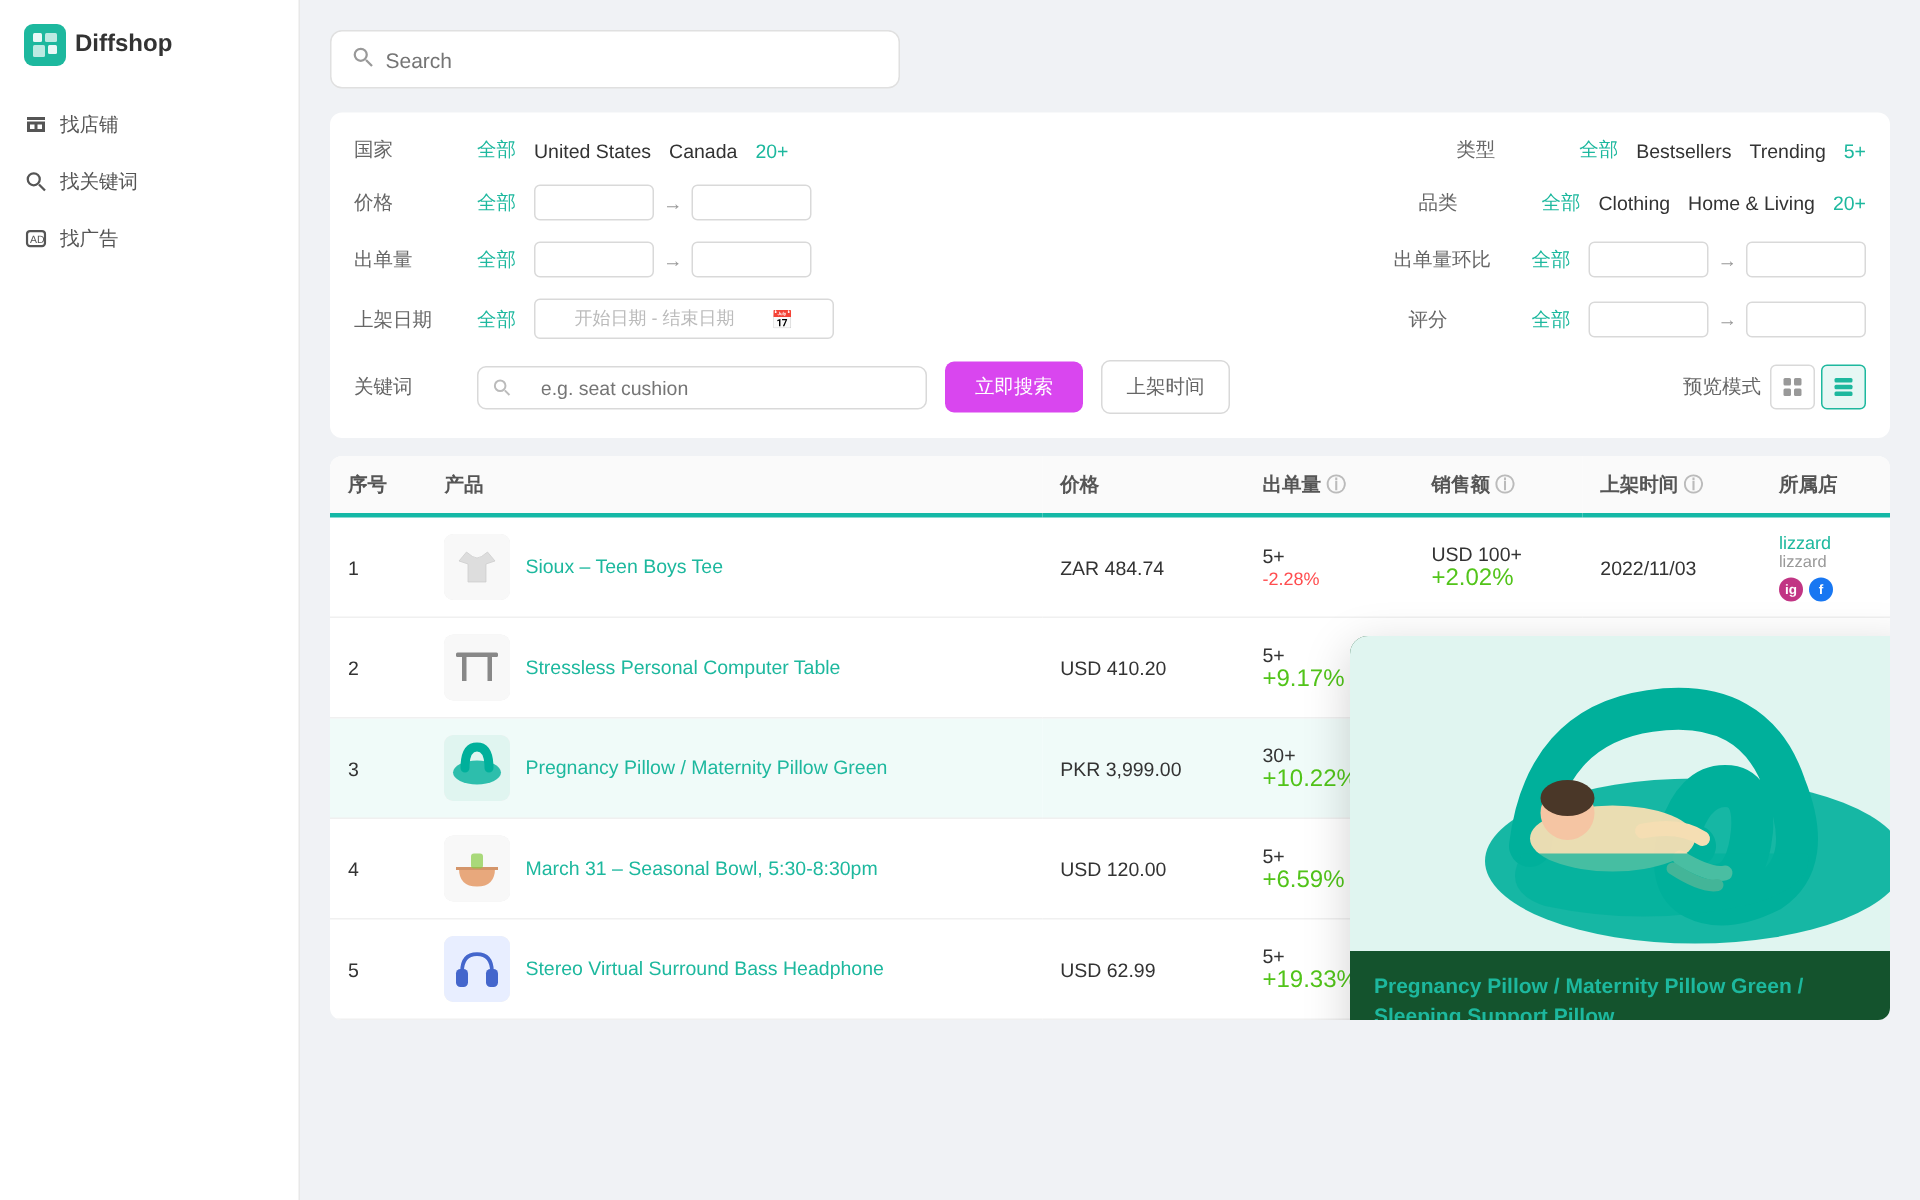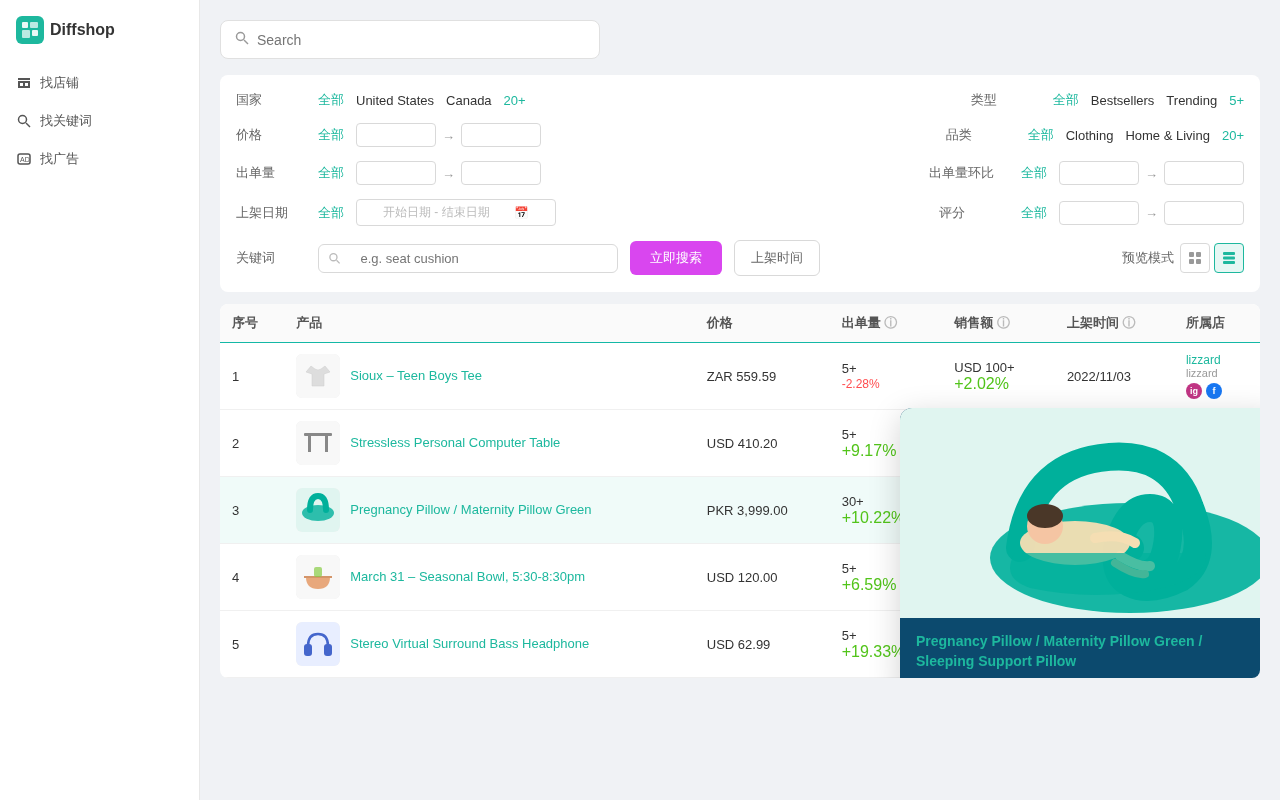--- a/index.html
+++ b/index.html
@@ -40,21 +40,21 @@
     .btn-reset { background: #fff; color: #666; border: 1px solid #d9d9d9; border-radius: 6px; padding: 8px 16px; font-size: 13px; cursor: pointer; }
 
     .preview-mode { display: flex; align-items: center; gap: 6px; margin-left: auto; color: #666; font-size: 13px; }
     .view-toggle { display: flex; gap: 4px; }
     .view-btn { width: 30px; height: 30px; border: 1px solid #d9d9d9; border-radius: 4px; display: flex; align-items: center; justify-content: center; cursor: pointer; background: #fff; color: #999; }
     .view-btn.active { border-color: #1db89e; color: #1db89e; background: #e6f7f4; }
 
     
     .table-wrap { background: #fff; border-radius: 8px; margin-top: 12px; overflow: hidden; }
     table { width: 100%; border-collapse: collapse; }
-    th { background: #fafafa; border-bottom: 1px solid #14b8a6; padding: 10px 12px; text-align: left; font-weight: 600; font-size: 13px; color: #555; white-space: nowrap; }
+    th { background: #fafafa; border-bottom: 3px solid #14b8a6; padding: 10px 12px; text-align: left; font-weight: 600; font-size: 13px; color: #555; white-space: nowrap; }
     td { padding: 10px 12px; border-bottom: 1px solid #f0f0f0; font-size: 13px; color: #333; vertical-align: middle; }
     .product-cell { display: flex; align-items: center; gap: 10px; }
     .product-thumb { width: 44px; height: 44px; border-radius: 6px; object-fit: cover; background: #f0f0f0; display: flex; align-items: center; justify-content: center; overflow: hidden; flex-shrink: 0; }
     .product-name { color: #1db89e; font-size: 13px; cursor: pointer; line-height: 1.3; }
     .change-positive { color: #52c41a; font-size: 16px; }
     .change-negative { color: #ff4d4f; font-size: 12px; }
     .store-cell { font-size: 12px; color: #1db89e; }
     .store-icons { display: flex; gap: 4px; margin-top: 4px; }
     .social-icon { width: 16px; height: 16px; border-radius: 50%; display: flex; align-items: center; justify-content: center; font-size: 9px; color: white; font-weight: bold; }
     .si-ig { background: #c13584; }
@@ -254,21 +254,21 @@
       <div class="product-cell">
         <div class="product-thumb">
           <svg width="44" height="44" viewBox="0 0 44 44">
                       <rect width="44" height="44" rx="6" fill="#f8f8f8"></rect>
                       <path d="M15 12 L10 18 L16 20 L16 32 L28 32 L28 20 L34 18 L29 12 L25 15 Q22 17 19 15 Z" fill="#ddd" stroke="#ccc" stroke-width="0.5"></path>
                     </svg>
         </div>
         <span class="product-name">Sioux – Teen Boys Tee</span>
       </div>
     </td>
-    <td>ZAR 559.59</td>
+    <td>ZAR 484.74</td>
     <td>
       5+<br>
       <span class="change-negative">-2.28%</span>
     </td>
     <td>
       USD 100+<br>
       <span class="change-positive">+2.02%</span>
     </td>
     <td>2022/11/03</td>
     <td>
@@ -409,21 +409,21 @@
       <div class="store-cell">gamir...</div>
       <div style="font-size:11px;color:#999;">gamir...</div>
       <div class="store-icons">
                   <span class="social-icon si-tw" title="Twitter" style="display:inline-flex;width:16px;height:16px;border-radius:50%;background:#1da1f2;align-items:center;justify-content:center;font-size:9px;color:white;">t</span>
                 </div>
     </td>
   </tr>
           </tbody>
       </table>
 
-      <div style="position:absolute; right:-20px; top:104px; width:380px; background:#0c4a6e; border-radius:12px; box-shadow:0 8px 32px rgba(0,0,0,0.18); overflow:hidden; z-index:100;">
+      <div style="position:absolute; right:-20px; top:120px; width:380px; background:#14532d; border-radius:12px; box-shadow:0 8px 32px rgba(0,0,0,0.18); overflow:hidden; z-index:100;">
 
         <div style="width:100%;height:210px;background:#e0f5f0;display:flex;align-items:center;justify-content:center;overflow:hidden;">
           <svg viewBox="0 0 380 210" xmlns="http://www.w3.org/2000/svg" width="380" height="210">
 
             <ellipse cx="230" cy="150" rx="140" ry="55" fill="#00b09b" opacity="0.9"></ellipse>
 
             <path d="M120 140 Q130 60 200 50 Q270 40 290 100 Q310 150 280 170 Q250 185 230 175 Q210 165 220 130 Q230 100 250 100 Q270 100 268 130 Q265 160 250 165 Q235 170 225 160 Q215 150 230 140" fill="none" stroke="#00b09b" stroke-width="28" stroke-linecap="round"></path>
 
             <ellipse cx="175" cy="135" rx="55" ry="22" fill="#f5deb3" opacity="0.95"></ellipse>
 

